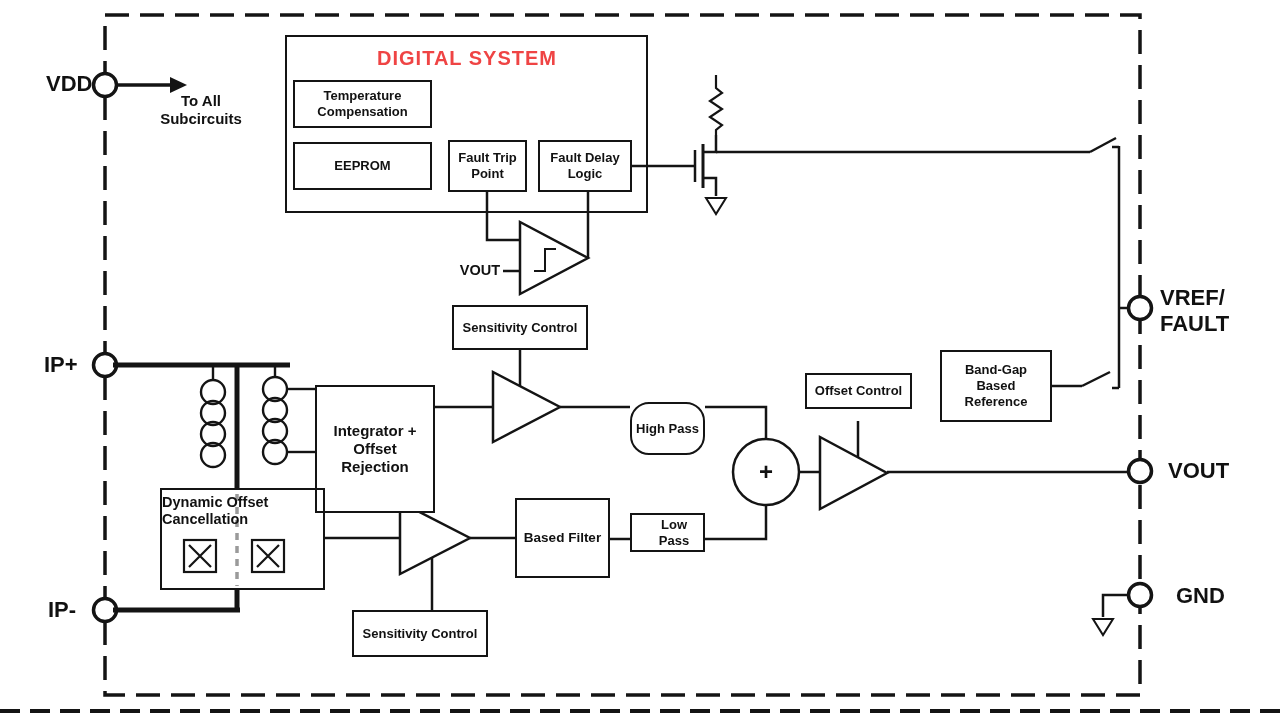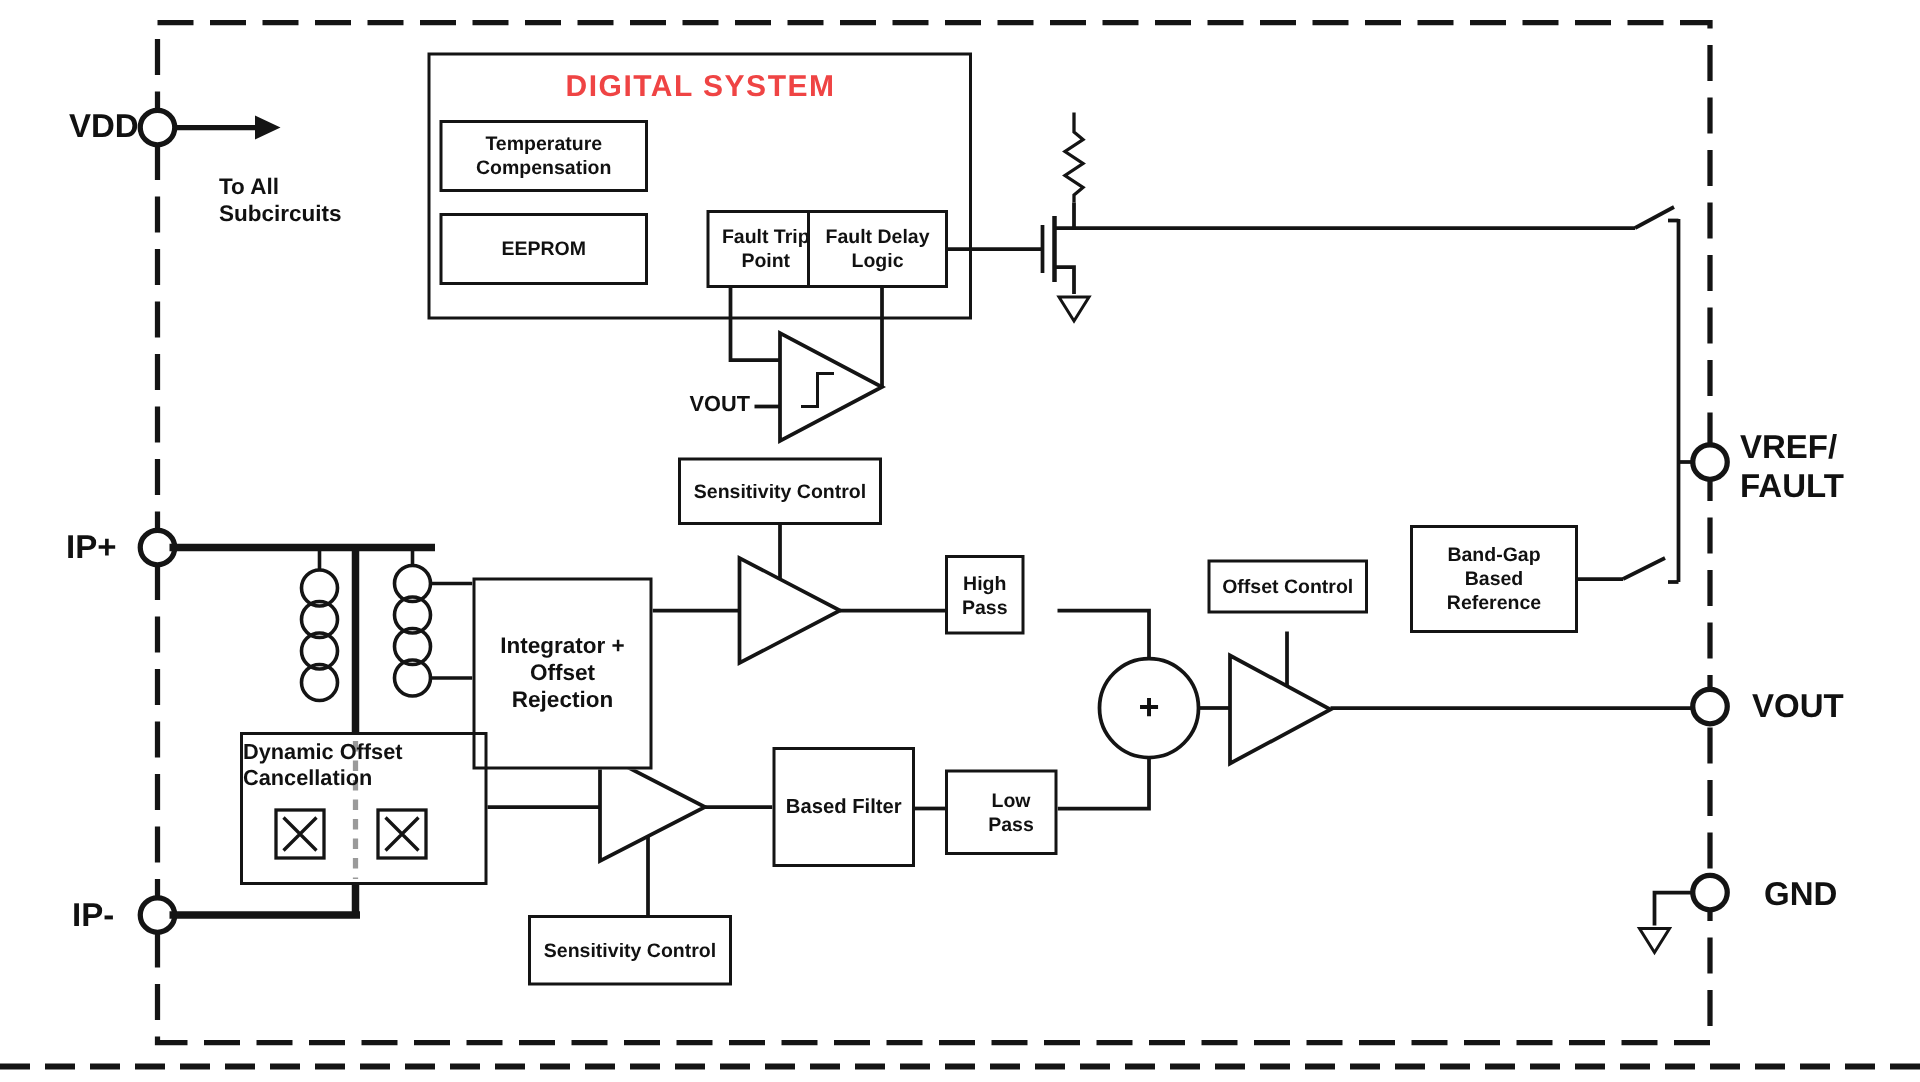--- a/index.html
+++ b/index.html
@@ -132,46 +132,46 @@
   </svg>
 
   <div class="lbl pinlbl" style="left:46px; top:71px;">VDD</div>
   <div class="lbl pinlbl" style="left:44px; top:352px;">IP+</div>
   <div class="lbl pinlbl" style="left:48px; top:597px;">IP-</div>
   <div class="lbl pinlbl" style="left:1160px; top:285px;">VREF/
 FAULT</div>
   <div class="lbl pinlbl" style="left:1168px; top:458px;">VOUT</div>
   <div class="lbl pinlbl" style="left:1176px; top:583px;">GND</div>
 
-  <div class="lbl" style="left:146px; top:92px; width:110px; font-size:15px;margin-top:24px;">To All
+  <div class="lbl" style="left:146px; top:92px; width:110px; text-align:center; font-size:15px;">To All
 Subcircuits</div>
   <div class="lbl" style="left:454px; top:262px; width:46px; text-align:right; font-size:14.5px;">VOUT</div>
   <div class="lbl" style="left:748px; top:452px; width:36px; height:40px; display:flex; align-items:center; justify-content:center; font-size:24px;">+</div>
 
   <div class="box transparent thick" style="left:285px; top:35px; width:363px; height:178px;"></div>
   <div class="lbl" style="left:287px; top:46px; width:360px; text-align:center; font-size:20px; letter-spacing:1px; color:#ef4444;">DIGITAL SYSTEM</div>
   <div class="box" style="left:293px; top:142px; width:139px; height:48px;">EEPROM</div>
   <div class="box" style="left:293px; top:80px;  width:139px; height:48px;">Temperature
 Compensation</div>
-  <div class="box" style="left:471px; top:140px; width:79px;  height:52px;">Fault Trip
+  <div class="box" style="left:448px; top:140px; width:79px;  height:52px;">Fault Trip
 Point</div>
   <div class="box" style="left:538px; top:140px; width:94px;  height:52px;">Fault Delay
 Logic</div>
 
   <div class="box" style="left:452px; top:305px; width:136px; height:45px;">Sensitivity Control</div>
   <div class="box" style="left:315px; top:345px; width:120px; height:128px; font-size:15px;margin-top:40px;">Integrator +
 Offset
 Rejection</div>
-  <div class="box" style="left:630px; top:370px; width:53px;  height:53px;">High Pass</div>
+  <div class="box" style="left:630px; top:402px; width:75px;  height:53px;border-radius:19px;">High Pass</div>
   <div class="box" style="left:805px; top:373px; width:107px; height:36px;">Offset Control</div>
   <div class="box" style="left:940px; top:350px; width:112px; height:72px;">Band-Gap
 Based
 Reference</div>
 
   <div class="box transparent thick" style="left:160px; top:488px; width:165px; height:102px;"></div>
   <div class="lbl" style="left:162px; top:494px; width:146px; text-align:left; font-size:14.5px;">Dynamic Offset
 Cancellation</div>
 
   <div class="box" style="left:515px; top:498px; width:95px;  height:80px; font-size:13.5px;">Based Filter</div>
-  <div class="box" style="left:630px; top:513px; width:75px;  height:57px;padding-left:13px;">Low Pass</div>
+  <div class="box" style="left:630px; top:513px; width:75px;  height:39px;padding-left:13px;">Low Pass</div>
   <div class="box" style="left:352px; top:610px; width:136px; height:47px;">Sensitivity Control</div>
 
 </div>
 
 </body></html>

